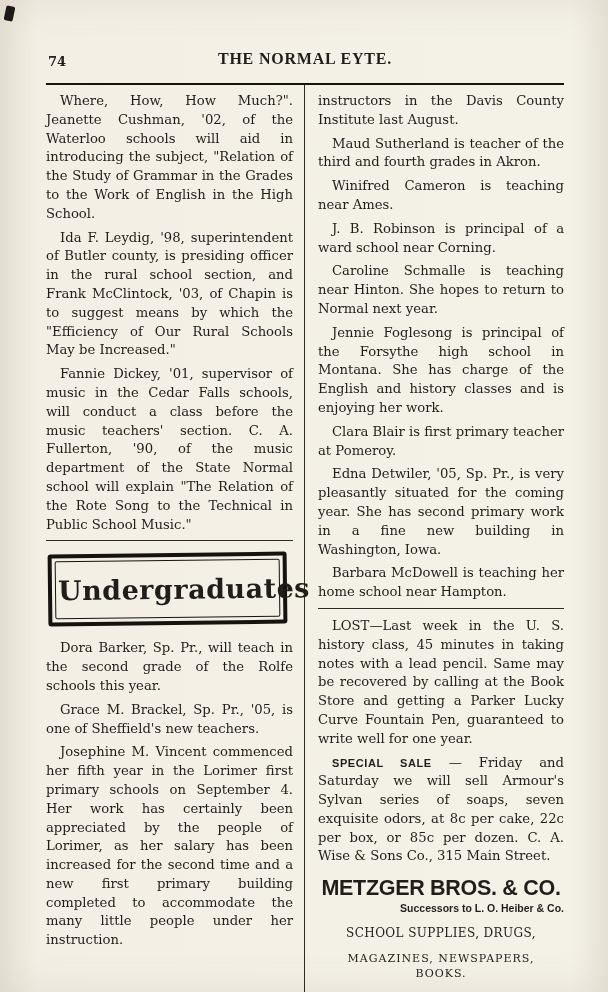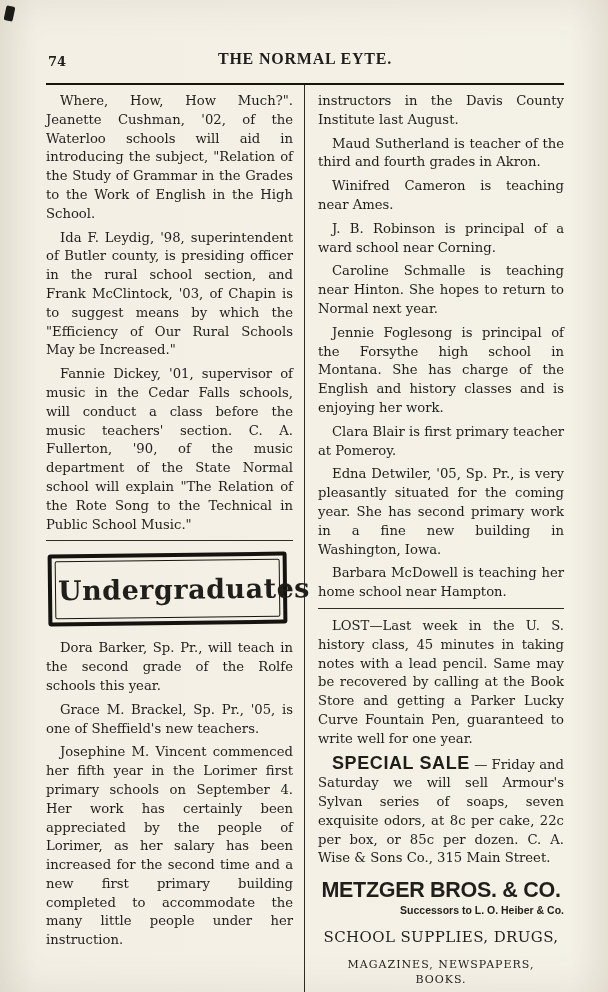--- a/index.html
+++ b/index.html
@@ -62,35 +62,35 @@
     border-radius:2px;
     text-align:center;
     padding:13px 2px 12px 2px;
   }
   .ug-heading {
     font-weight:bold; font-size:27px; letter-spacing:.5px;
     font-family:"DejaVu Serif","Liberation Serif",serif;
   }
   .sale-label {
     font-family:"Liberation Sans","DejaVu Sans",sans-serif;
-    font-weight:bold; font-size:18px; letter-spacing:.6px;
+    font-weight:bold; font-size:11px; letter-spacing:.6px;
   }
   .ad { text-align:center; margin-top:10px; }
   .ad-company {
     font-family:"Liberation Sans","DejaVu Sans",sans-serif;
     font-weight:bold; font-size:21.5px; letter-spacing:-.3px;
     margin:2px 0 1px 0;
   }
   .ad-successors {
     font-family:"Liberation Sans","DejaVu Sans",sans-serif;
     font-weight:bold; font-size:10.5px;
     margin:0 0 4px 0;
     text-align:right;
   }
-  .ad-line1 { font-size:15px; letter-spacing:.4px; margin:12px 0 3px 0; }
+  .ad-line1 { font-size:12px; letter-spacing:.4px; margin:12px 0 3px 0; }
   .ad-small { font-size:11px; letter-spacing:1px; line-height:14.5px; margin:12px; }
 </style>
 </head>
 <body>
 
 <div class="page">
   <div class="artifact"></div>
 
   <header class="masthead">
     <span class="pagenum">74</span>

